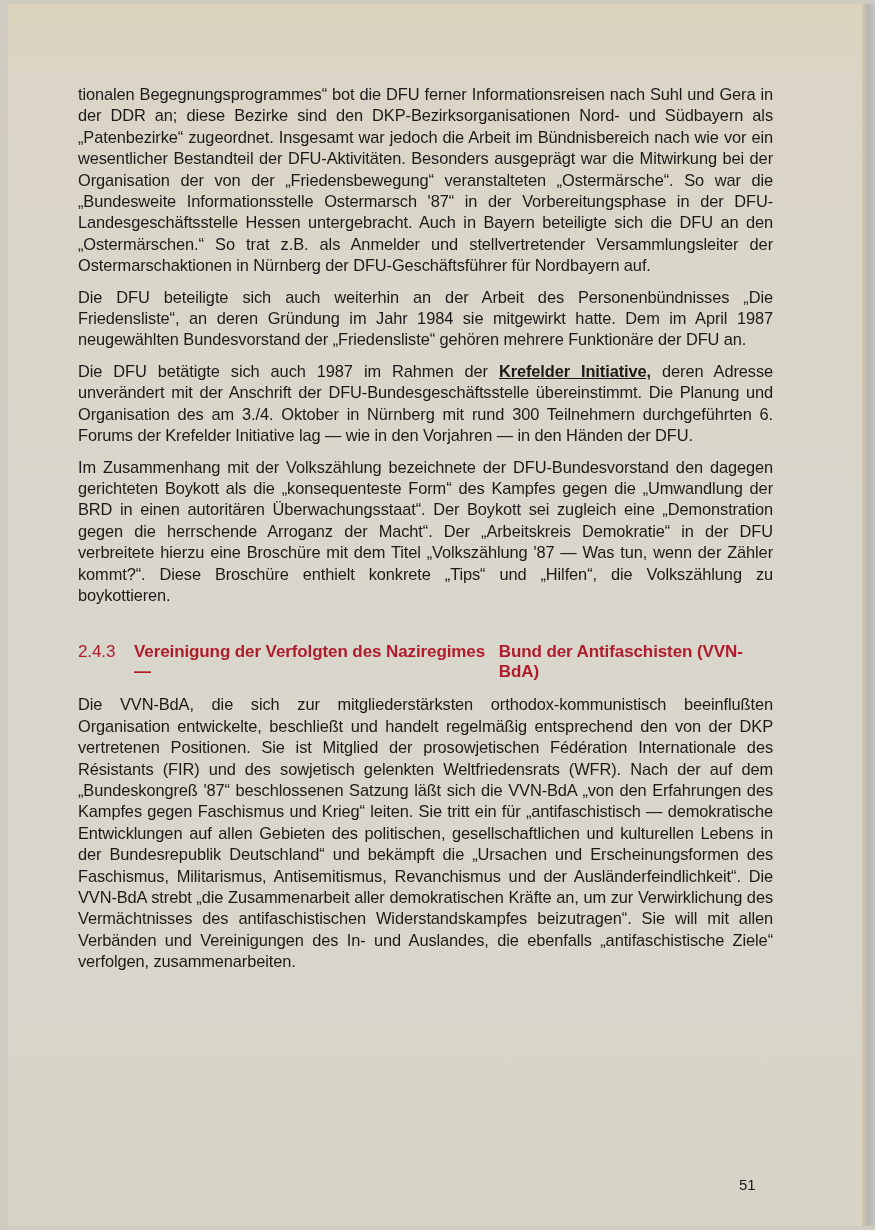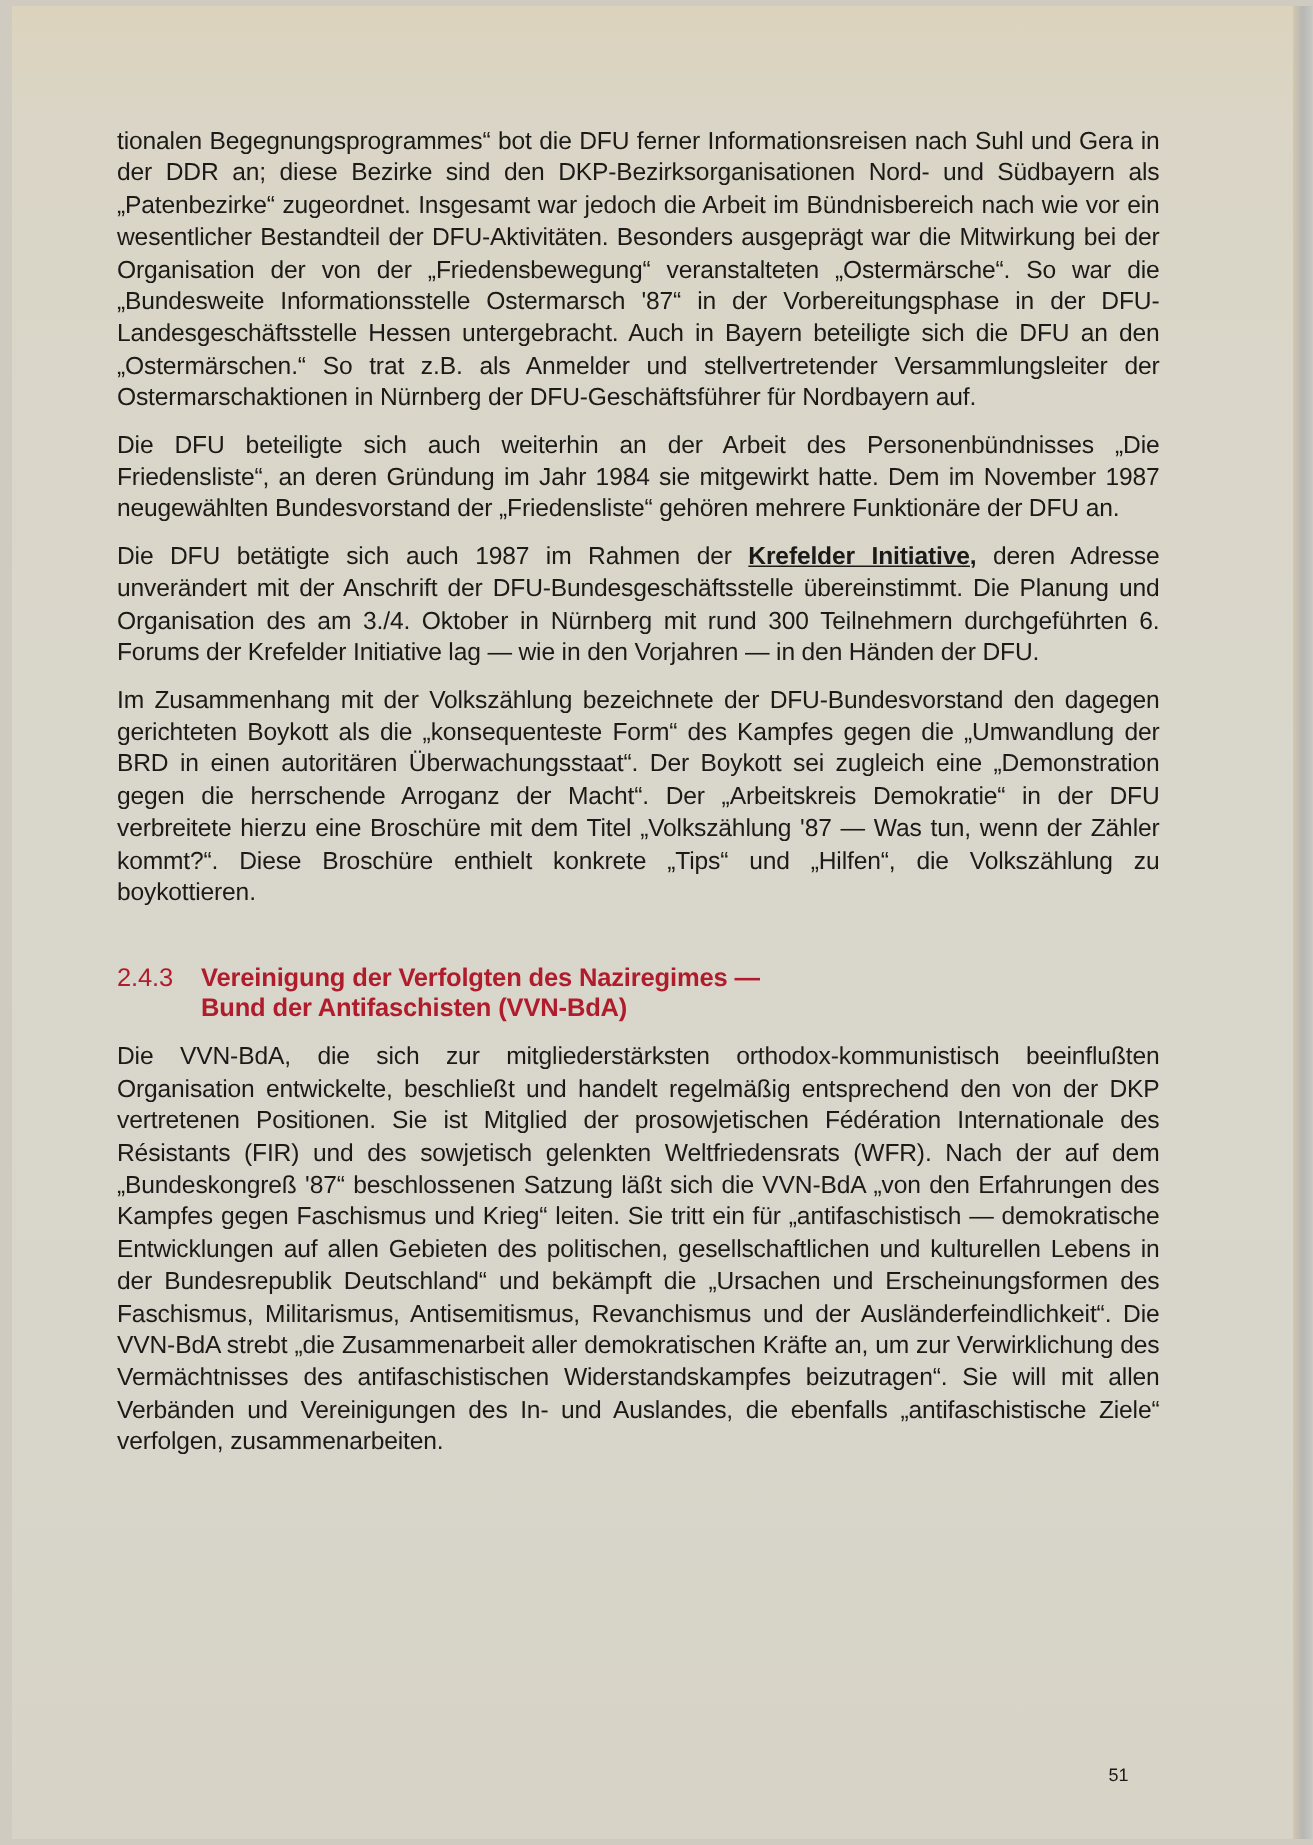--- a/index.html
+++ b/index.html
@@ -58,40 +58,39 @@
     display: flex;
     text-align: left;
   }
   .section-number {
     font-weight: normal;
     width: 56px;
     flex: 0 0 56px;
   }
   .section-title-lines {
     display: flex;
-    flex-direction: column;
   }
   .page-number {
     position: absolute;
     left: 731px;
     top: 1172px;
     font-family: "Liberation Sans", sans-serif;
-    font-size: 12px;
+    font-size: 15px;
     color: #1c1a18;
   }
 </style>
 </head>
 <body>
 
 <div class="page">
   <div class="content">
 
     <p>tionalen Begegnungsprogrammes“ bot die DFU ferner Informationsreisen nach Suhl und Gera in der DDR an; diese Bezirke sind den DKP-Bezirksorganisationen Nord- und Südbayern als „Patenbezirke“ zugeordnet. Insgesamt war jedoch die Arbeit im Bündnisbereich nach wie vor ein wesentlicher Bestandteil der DFU-Aktivitäten. Besonders ausgeprägt war die Mitwirkung bei der Organisation der von der „Friedensbewegung“ veranstalteten „Ostermärsche“. So war die „Bundesweite Informationsstelle Ostermarsch '87“ in der Vorbereitungsphase in der DFU-Landesgeschäftsstelle Hessen untergebracht. Auch in Bayern beteiligte sich die DFU an den „Ostermärschen.“ So trat z.B. als Anmelder und stellvertretender Versammlungsleiter der Ostermarschaktionen in Nürnberg der DFU-Geschäftsführer für Nordbayern auf.</p>
 
-    <p>Die DFU beteiligte sich auch weiterhin an der Arbeit des Personenbündnisses „Die Friedensliste“, an deren Gründung im Jahr 1984 sie mitgewirkt hatte. Dem im November 1987 neugewählten Bundesvorstand der „Friedensliste“ gehören mehrere Funktionäre der DFU an.</p>
+    <p>Die DFU beteiligte sich auch weiterhin an der Arbeit des Personenbündnisses „Die Friedensliste“, an deren Gründung im Jahr 1984 sie mitgewirkt hatte. Dem im April 1987 neugewählten Bundesvorstand der „Friedensliste“ gehören mehrere Funktionäre der DFU an.</p>
 
     <p><span>Die DFU betätigte sich auch 1987 im Rahmen der </span><span class="bold">Krefelder Initiative,</span><span> deren Adresse unverändert mit der Anschrift der DFU-Bundesgeschäftsstelle übereinstimmt. Die Planung und Organisation des am 3./4. Oktober in Nürnberg mit rund 300 Teilnehmern durchgeführten 6. Forums der Krefelder Initiative lag — wie in den Vorjahren — in den Händen der DFU.</span></p>
 
     <p>Im Zusammenhang mit der Volkszählung bezeichnete der DFU-Bundesvorstand den dagegen gerichteten Boykott als die „konsequenteste Form“ des Kampfes gegen die „Umwandlung der BRD in einen autoritären Überwachungsstaat“. Der Boykott sei zugleich eine „Demonstration gegen die herrschende Arroganz der Macht“. Der „Arbeitskreis Demokratie“ in der DFU verbreitete hierzu eine Broschüre mit dem Titel „Volkszählung '87 — Was tun, wenn der Zähler kommt?“. Diese Broschüre enthielt konkrete „Tips“ und „Hilfen“, die Volkszählung zu boykottieren.</p>
 
     <div class="section-heading">
       <span class="section-number">2.4.3</span>
       <span class="section-title-lines">
         <span>Vereinigung der Verfolgten des Naziregimes —</span>
         <span>Bund der Antifaschisten (VVN-BdA)</span>

